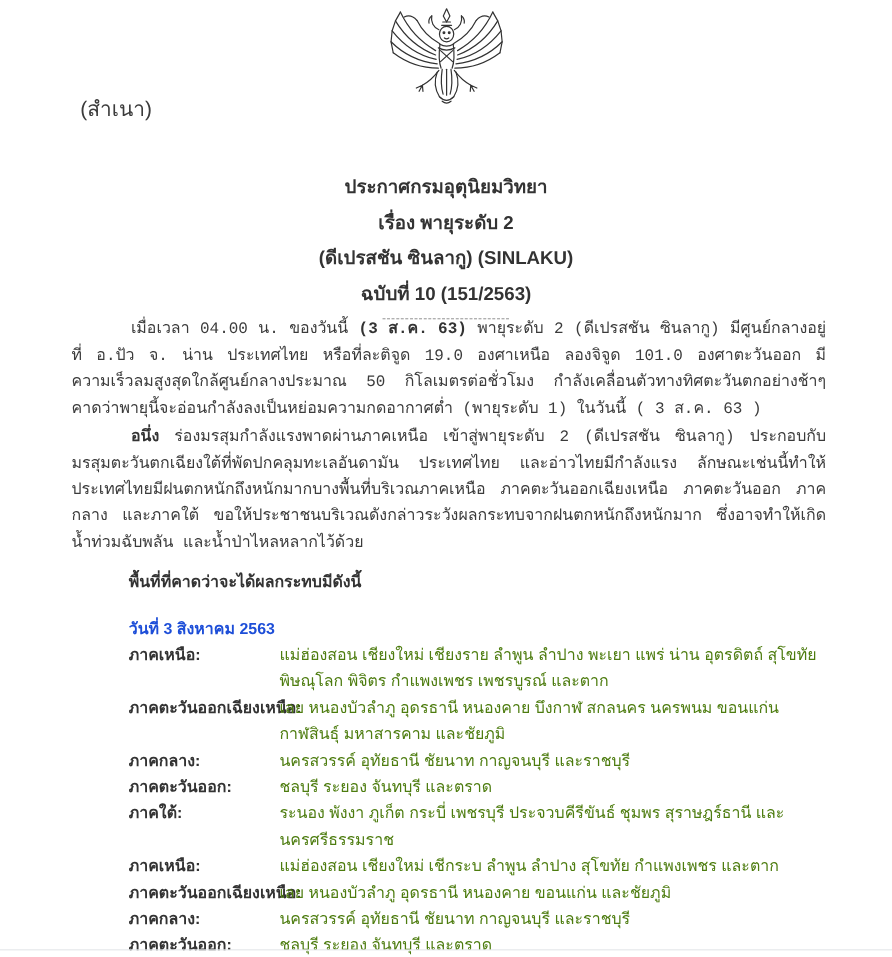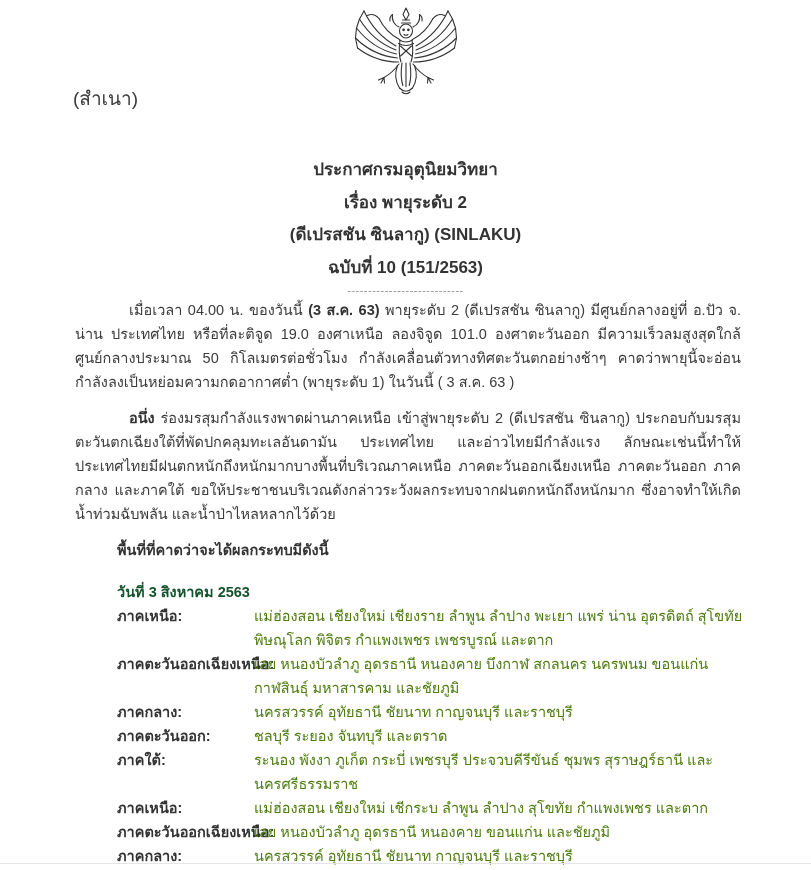--- a/index.html
+++ b/index.html
@@ -49,33 +49,34 @@
   }
   .content {
     position: absolute;
     top: 286px;
     left: 63px;
     width: 690px;
     font-size: 14.5px;
     line-height: 24px;
   }
   .content p {
-    margin: 12px;
+    margin: 2px;
     text-indent: 54px;
     text-align: justify;
+    font-family: Liberation Mono, monospace;
   }
   .content p b { color: #333333; }
   .impact-heading {
     font-weight: bold;
     color: #333333;
     margin: 12px 0 18px 54px;
   }
   .date-heading {
     font-weight: bold;
-    color: #14532d;
+    color: #1d4ed8;
     margin: 6px 0 0 54px;
   }
   .date-heading.second { margin-top: 8px; }
   .region-grid {
     display: grid;
     grid-template-columns: 137px 1fr;
     margin-left: 54px;
     width: 636px;
   }
   .region-label {

